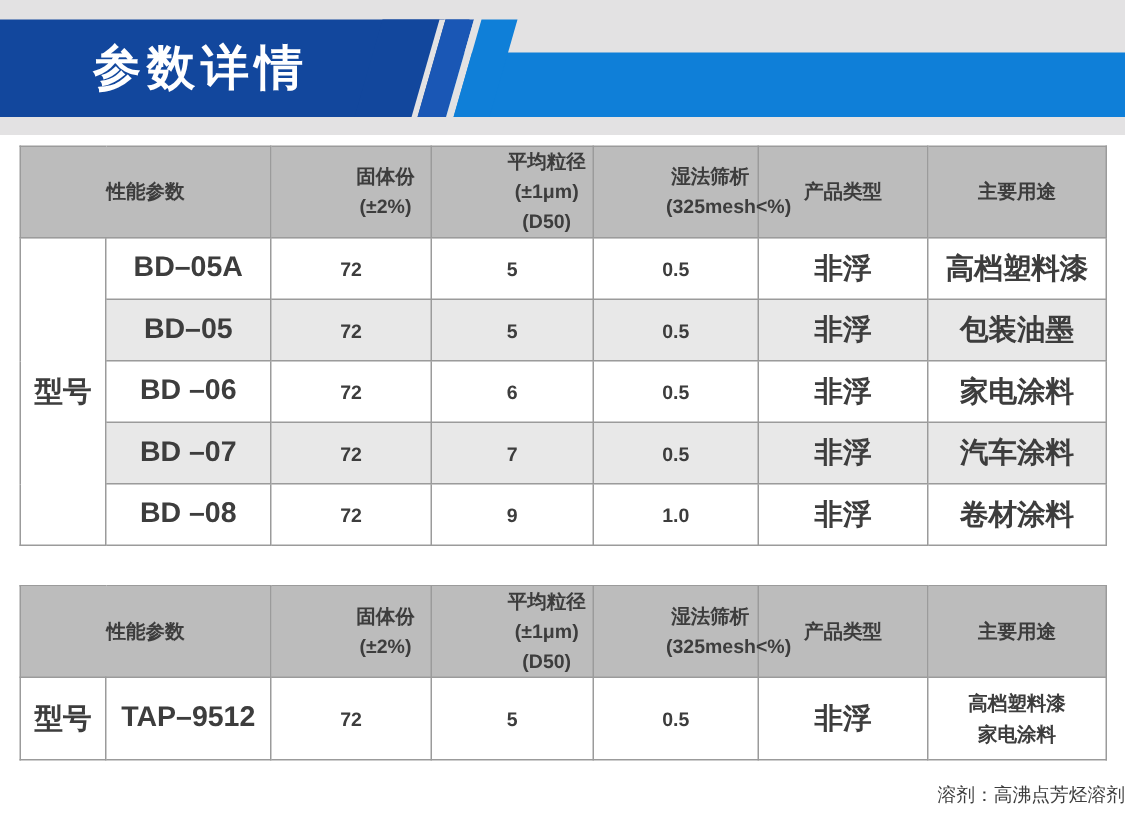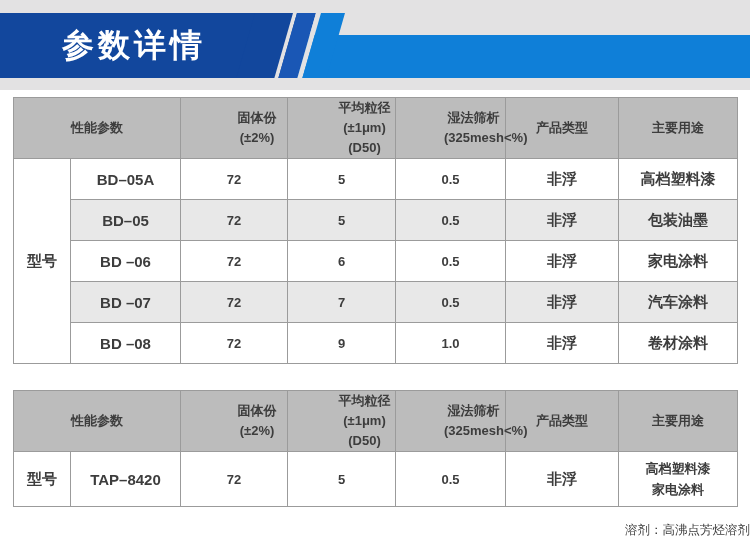--- a/index.html
+++ b/index.html
@@ -127,21 +127,21 @@
   .hdr td {
     background: #bcbcbc;
     height: 60px;
     font-size: 13px;
     line-height: 20px;
   }
   .hdr td.two-line { padding-top: 0; padding-left: 48px; }
   .row td { height: 40px; }
   .row.alt td { background: #e8e8e8; }
   .row.white td { background: #ffffff; }
-  .cell-label { font-size: 15px; }
+  .cell-label { font-size: 19px; }
   .mono-num { font-size: 13px; }
 
   .table2 .row td { height: 54px; }
   .usage-two-line { line-height: 21px; font-size: 13px; }
 
   .gap-between { height: 26px; }
   .top-gap { height: 7px; }
 
   .footnote {
     padding: 14px 0 0 18px;
@@ -272,21 +272,21 @@
         <td class="two-line">
           <div>湿法筛析</div>
           <div>(325mesh&lt;%)</div>
         </td>
         <td>产品类型</td>
         <td>主要用途</td>
       </tr>
 
       <tr class="row white">
         <td class="cell-label">型号</td>
-        <td class="cell-label">TAP–8420</td>
+        <td class="cell-label">TAP–9512</td>
         <td class="mono-num">72</td>
         <td class="mono-num">5</td>
         <td class="mono-num">0.5</td>
         <td class="cell-label">非浮</td>
         <td class="usage-two-line">
           <div>高档塑料漆</div>
           <div>家电涂料</div>
         </td>
       </tr>
     </tbody>

